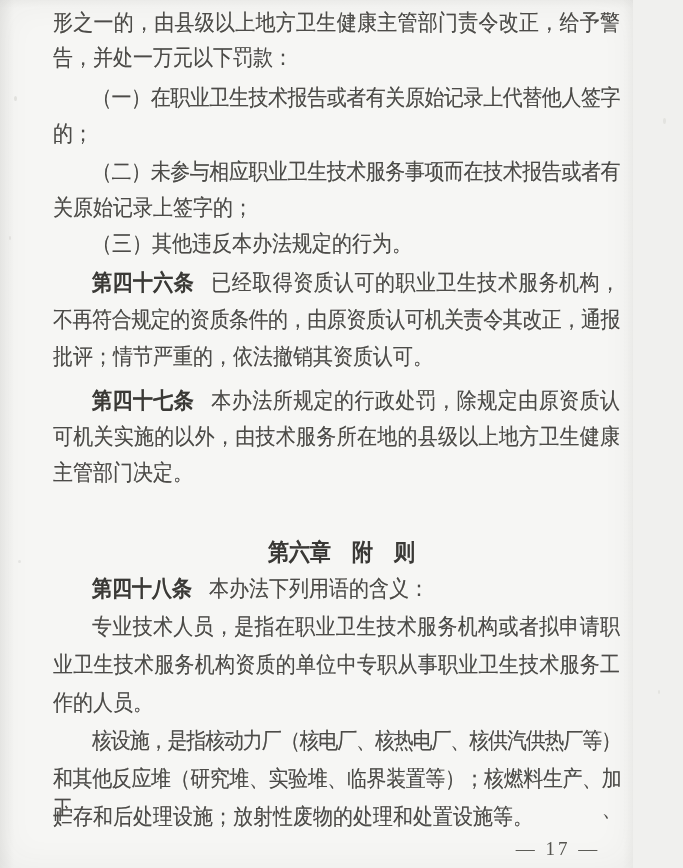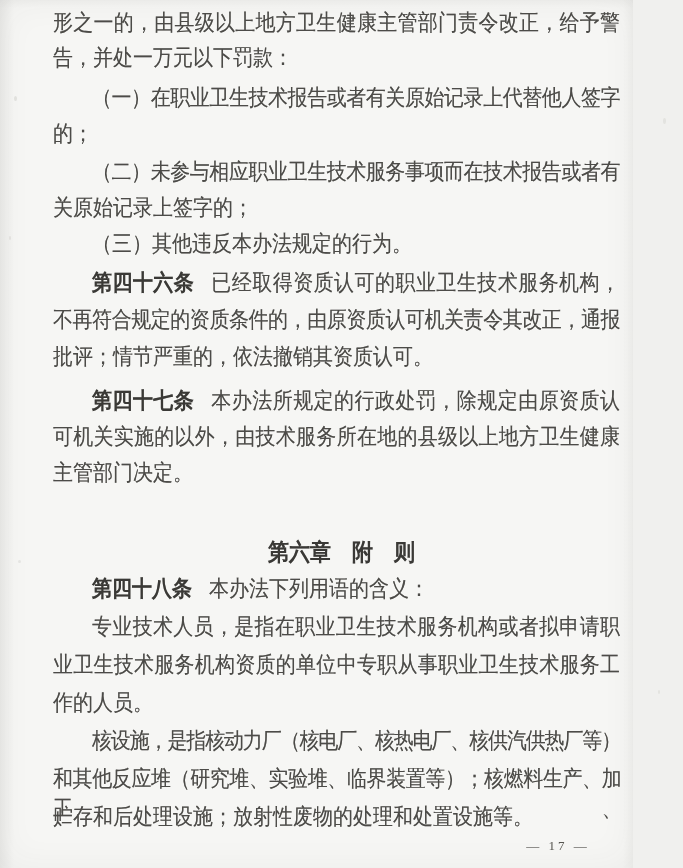--- a/index.html
+++ b/index.html
@@ -35,21 +35,21 @@
   .art-num{font-weight:bold;color:var(--ink-bold);}
   .art-rest{margin-left:17px;}
   .chapter{
     position:absolute;left:0;width:683px;text-align:center;
     font-size:21px;font-weight:bold;color:var(--ink-bold);
     transform:scaleY(1.12);transform-origin:0 0;
     text-shadow:0 0 0.5px rgba(60,60,55,0.4);
   }
   .pageno{
     position:absolute;top:838px;left:508px;width:100px;
-    font-size:13px;color:#55544f;letter-spacing:3px;text-align:center;
+    font-size:19px;color:#55544f;letter-spacing:3px;text-align:center;
   }
   .speck{position:absolute;border-radius:50%;background:#8a897f;}
 </style>
 </head>
 <body>
 
 <div class="page">
 
   <div class="line full" style="top:8px">形之一的，由县级以上地方卫生健康主管部门责令改正，给予警</div>
   <div class="line end" style="top:43px">告，并处一万元以下罚款：</div>

